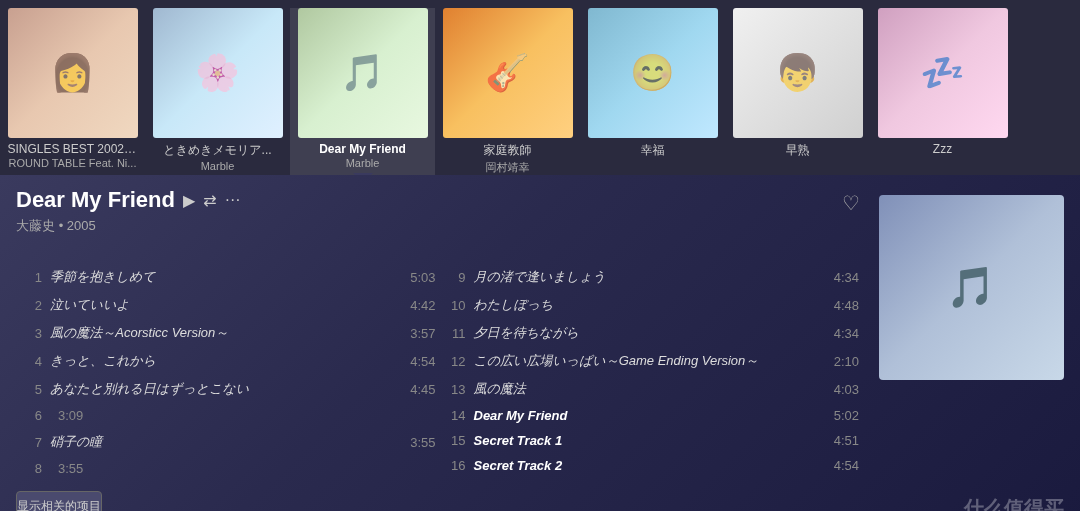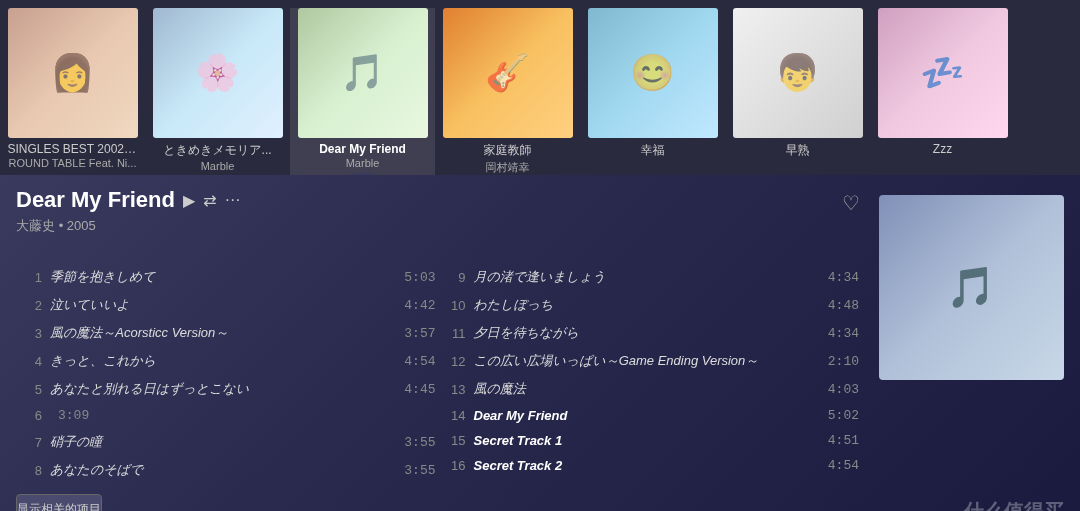--- a/index.html
+++ b/index.html
@@ -150,21 +150,20 @@
     }
     .track-name.bold {
       font-weight: bold;
       color: #fff;
     }
     .track-duration {
       font-size: 13px;
       color: #888;
       margin-left: 8px;
       flex-shrink: 0;
-      font-family: Liberation Mono, monospace;
     }
 
     
     .detail-album-art {
       width: 185px;
       height: 185px;
       border-radius: 4px;
       background: #555;
       flex-shrink: 0;
       overflow: hidden;
@@ -310,21 +309,20 @@
             <span class="track-num">6</span>
             <span class="track-duration">3:09</span>
           </div>
           <div class="track-row">
             <span class="track-num">7</span>
             <span class="track-name">硝子の瞳</span>
             <span class="track-duration">3:55</span>
           </div>
           <div class="track-row">
             <span class="track-num">8</span>
-            <span class="track-name">あなたのそばで</span>
             <span class="track-duration">3:55</span>
           </div>
         </div>
       <div class="track-column" id="track-col-right">
           <div class="track-row">
             <span class="track-num">9</span>
             <span class="track-name">月の渚で逢いましょう</span>
             <span class="track-duration">4:34</span>
           </div>
           <div class="track-row">

